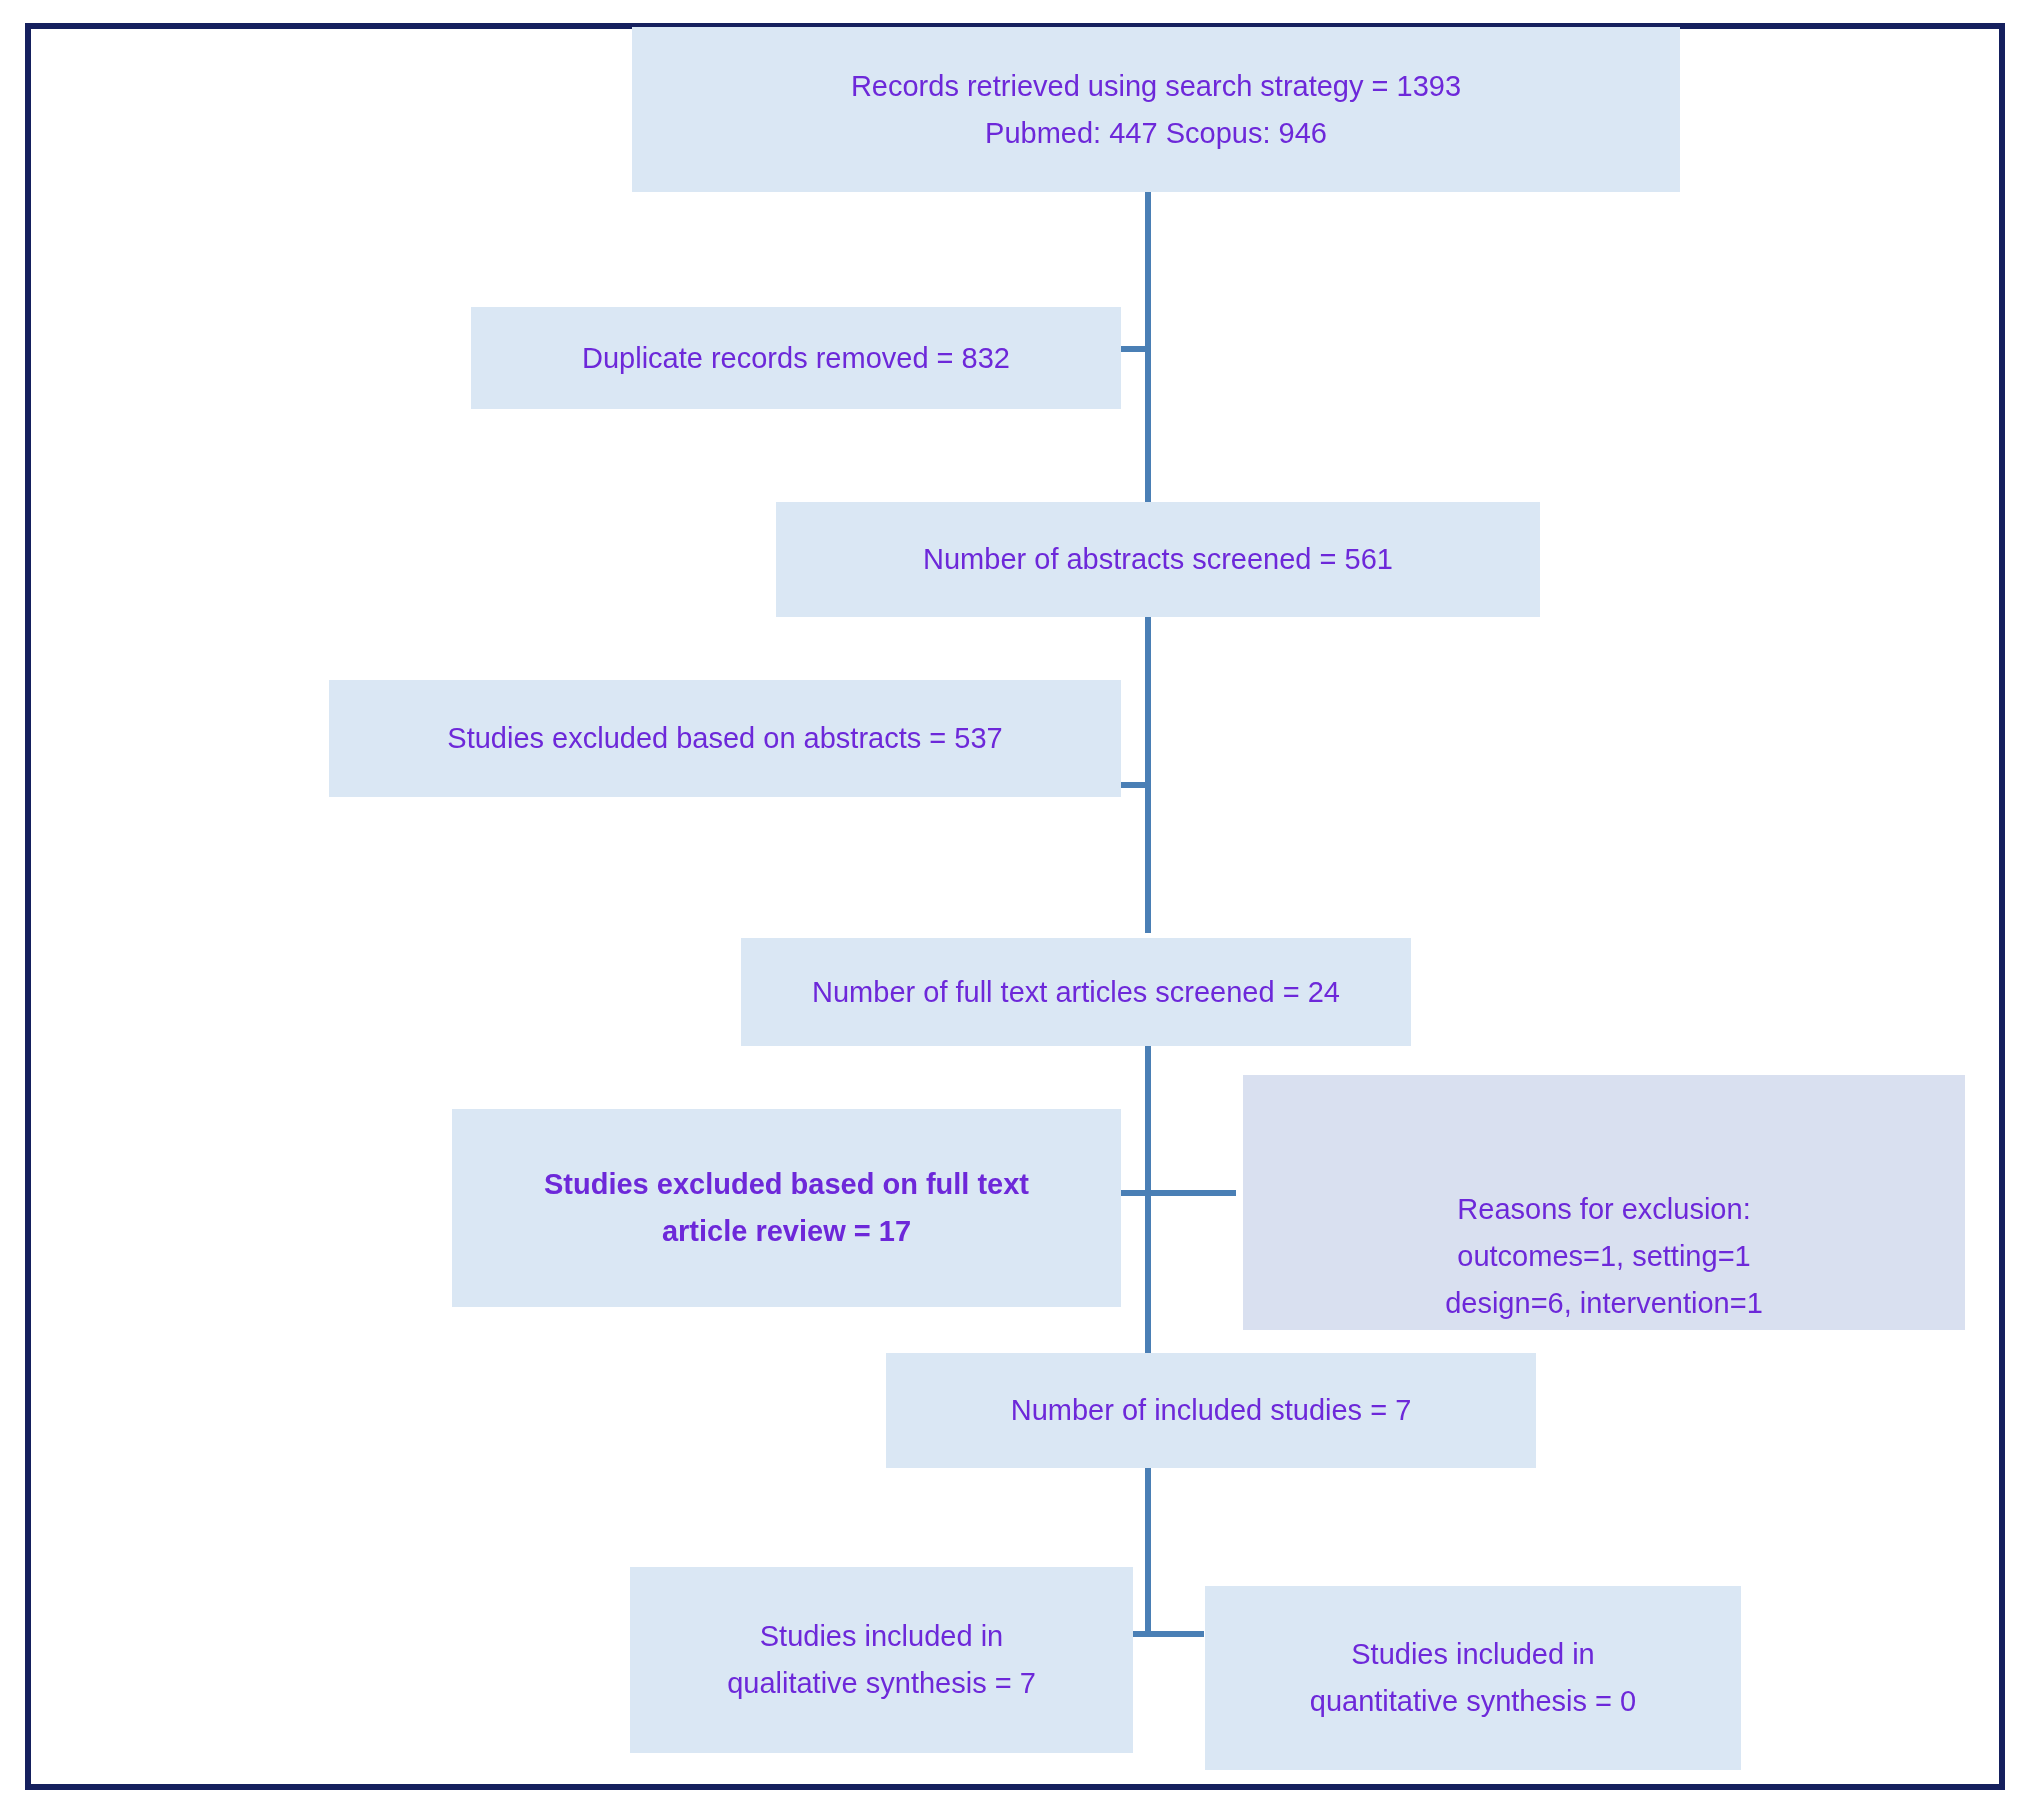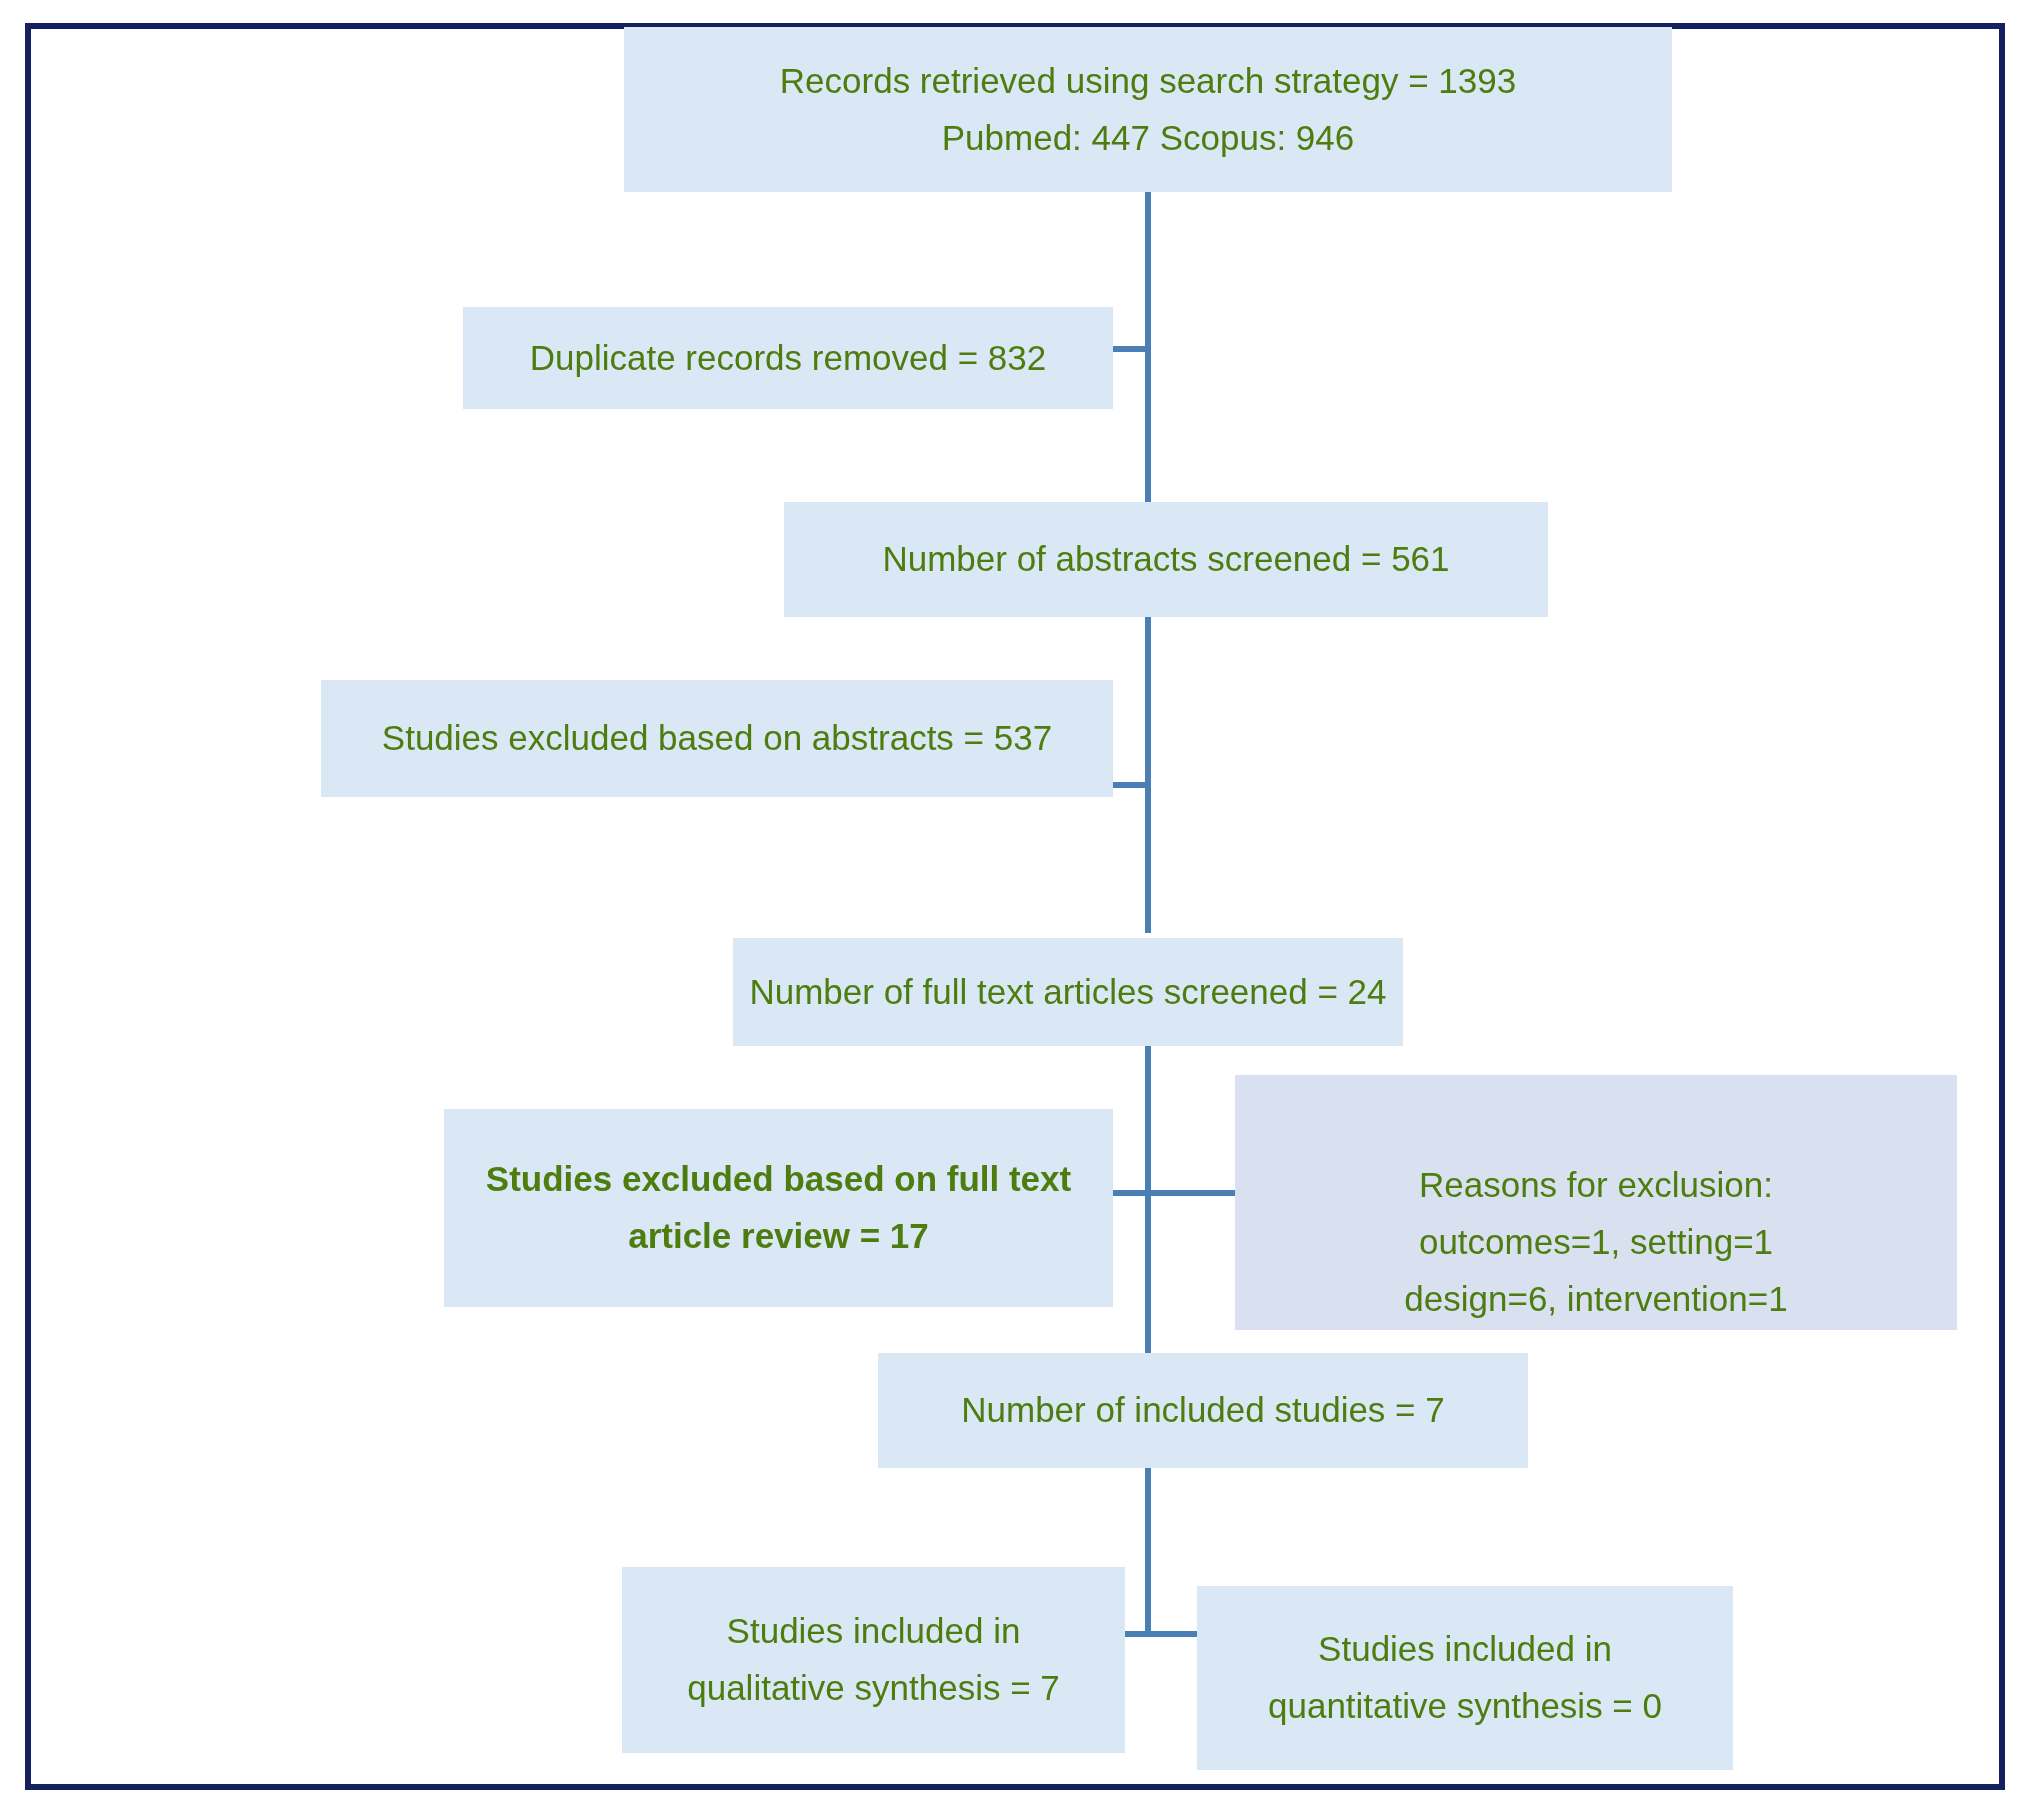--- a/index.html
+++ b/index.html
@@ -19,26 +19,27 @@
     background:#ffffff;
   }
   .box{
     position:absolute;
     background:#dae7f4;
     display:flex;
     flex-direction:column;
     align-items:center;
     justify-content:center;
     text-align:center;
-    color:#4d7c0f;
-    font-size:35px;
+    color:#6d28d9;
+    font-size:29px;
     line-height:1.62;
     box-sizing:border-box;
     padding:2.8px 11.2px;
     z-index:3;
+    margin-left:8px;
   }
   .box.lavender{background:#d9e0f0;}
   .box .ln{display:block;white-space:nowrap;}
   .conn{
     position:absolute;
     background:#4a7fb5;
     z-index:2;
   }
   .conn.v{width:5.6px;}
   .conn.h{height:5.6px;}
@@ -64,21 +65,21 @@
 
   <div class="box" style="left:624px;top:27px;width:1048px;height:165px;">
     <span class="ln">Records retrieved using search strategy = 1393</span>
     <span class="ln">Pubmed: 447  Scopus: 946</span>
   </div>
 
   <div class="box" style="left:463px;top:307px;width:650px;height:102px;text-align:center;">
     <span class="ln">Duplicate records removed = 832</span>
   </div>
 
-  <div class="box" style="left:784px;top:502px;width:764px;height:115px;">
+  <div class="box" style="left:768px;top:502px;width:764px;height:115px;">
     <span class="ln">Number of abstracts screened = 561</span>
   </div>
 
   <div class="box" style="left:321px;top:680px;width:792px;height:117px;">
     <span class="ln">Studies excluded based on abstracts = 537</span>
   </div>
 
   <div class="box" style="left:733px;top:938px;width:670px;height:108px;">
     <span class="ln">Number of full text articles screened = 24</span>
   </div>

